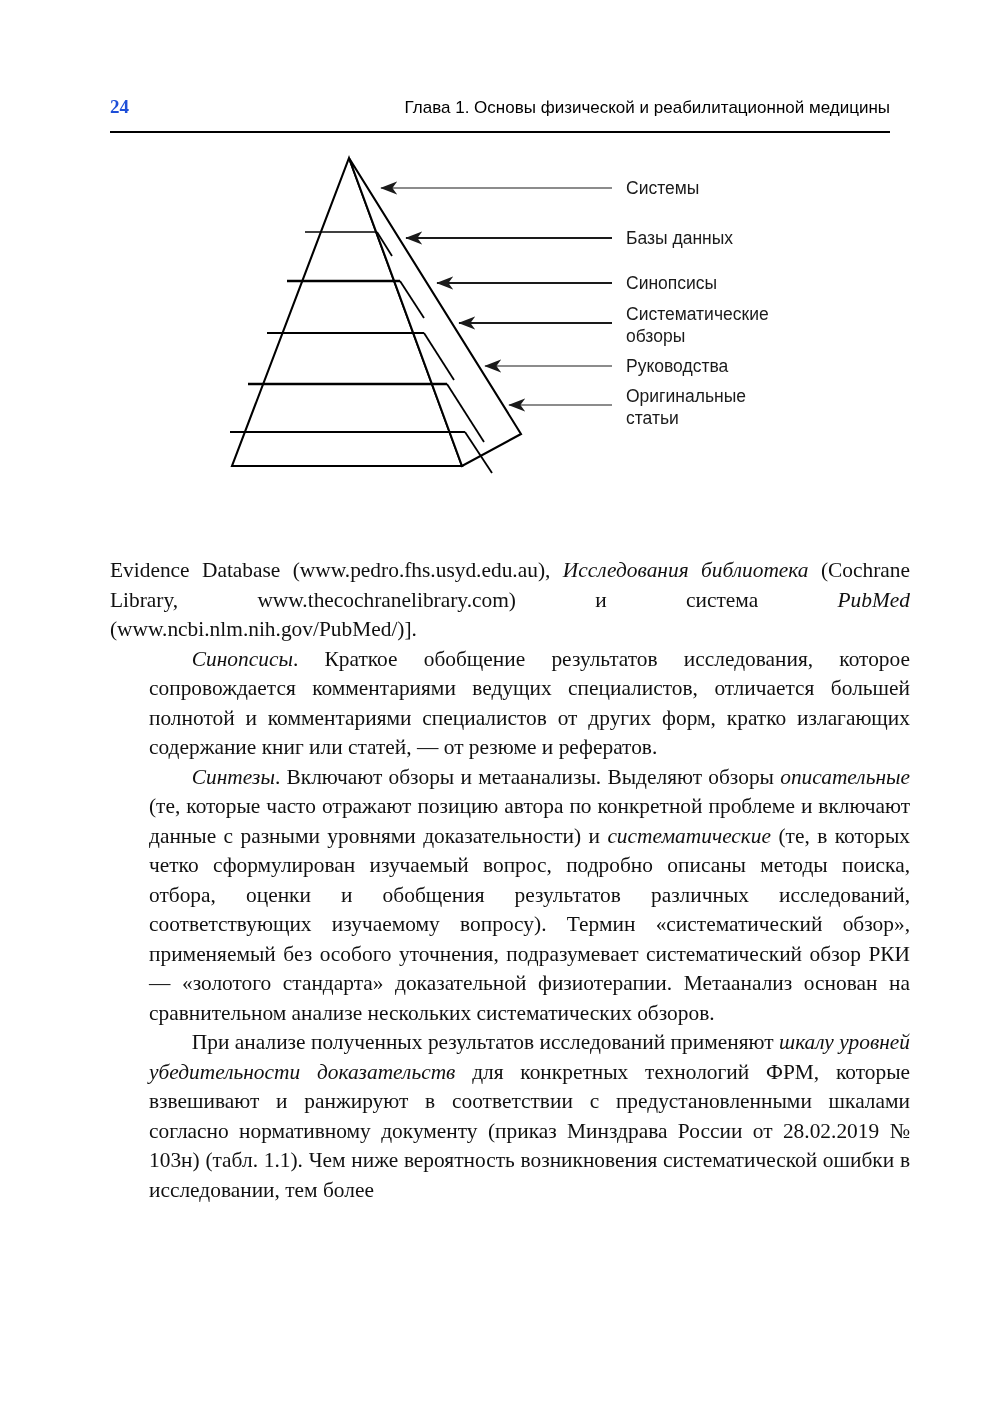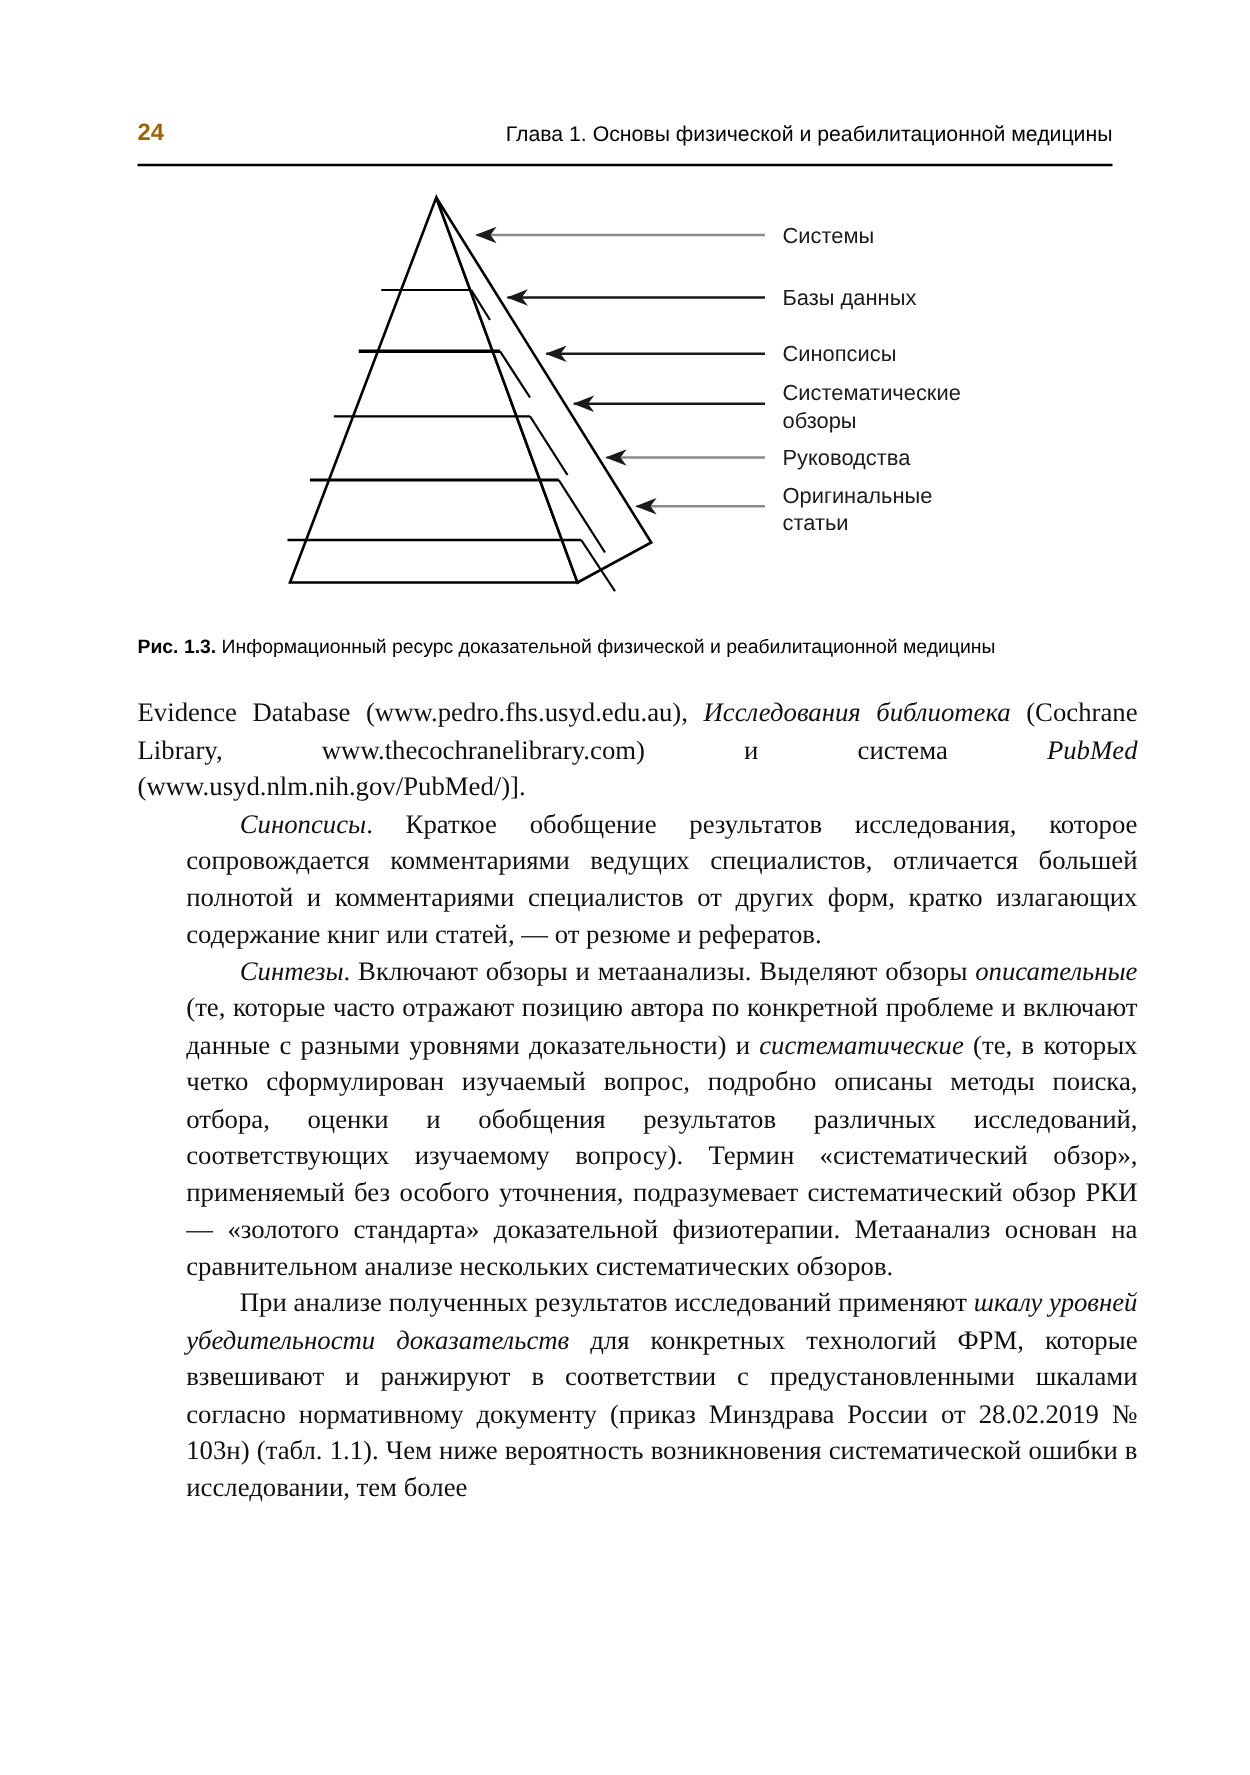--- a/index.html
+++ b/index.html
@@ -28,25 +28,25 @@
     position: absolute;
     left: 110px;
     top: 96px;
     width: 780px;
     height: 34px;
   }
   .header-page-number {
     position: absolute;
     left: 0;
     top: 0;
-    font-family: Liberation Sans, sans-serif;
+    font-family: Liberation Serif, serif;
     font-weight: bold;
     font-size: 19px;
     letter-spacing: 0px;
-    color: #a16207;
+    color: #1d4ed8;
   }
   .header-title {
     position: absolute;
     right: 0;
     top: 2px;
     font-family: "Liberation Sans", sans-serif;
     font-size: 17px;
     color: #000000;
     white-space: nowrap;
   }
@@ -173,27 +173,24 @@
         <text x="626" y="149">Синопсисы</text>
         <text x="626" y="180">Систематические</text>
         <text x="626" y="202">обзоры</text>
         <text x="626" y="232">Руководства</text>
         <text x="626" y="262">Оригинальные</text>
         <text x="626" y="284">статьи</text>
       </g>
     </svg>
   </div>
 
-  <div class="fig-caption">
-    <span class="cap-num">Рис. 1.3.</span><span> Информационный ресурс доказательной физической и реабилитационной медицины</span>
-  </div>
 
   <div class="body-text">
 
-    <p class="noindent"><span>Evidence Database (www.pedro.fhs.usyd.edu.au), </span><span class="it">Исследования библиотека</span><span> (Cochrane Library, www.thecochranelibrary.com) и система </span><span class="it">PubMed</span><span> (www.usyd.nlm.nih.gov/PubMed/)].</span></p>
+    <p class="noindent"><span>Evidence Database (www.pedro.fhs.usyd.edu.au), </span><span class="it">Исследования библиотека</span><span> (Cochrane Library, www.thecochranelibrary.com) и система </span><span class="it">PubMed</span><span> (www.ncbi.nlm.nih.gov/PubMed/)].</span></p>
 
     <p class="indent"><span class="it">Синопсисы</span><span>. Краткое обобщение результатов исследования, которое сопровождается комментариями ведущих специалистов, отличается большей полнотой и комментариями специалистов от других форм, кратко излагающих содержание книг или статей, — от резюме и рефератов.</span></p>
 
     <p class="indent"><span class="it">Синтезы</span><span>. Включают обзоры и метаанализы. Выделяют обзоры </span><span class="it">описательные</span><span> (те, которые часто отражают позицию автора по конкретной проблеме и включают данные с разными уровнями доказательности) и </span><span class="it">систематические</span><span> (те, в которых четко сформулирован изучаемый вопрос, подробно описаны методы поиска, отбора, оценки и обобщения результатов различных исследований, соответствующих изучаемому вопросу). Термин «систематический обзор», применяемый без особого уточнения, подразумевает систематический обзор РКИ — «золотого стандарта» доказательной физиотерапии. Метаанализ основан на сравнительном анализе нескольких систематических обзоров.</span></p>
 
 
     <p class="indent"><span>При анализе полученных результатов исследований применяют </span><span class="it">шкалу уровней убедительности доказательств</span><span> для конкретных технологий ФРМ, которые взвешивают и ранжируют в соответствии с предустановленными шкалами согласно нормативному документу (приказ Минздрава России от 28.02.2019 № 103н) (табл. 1.1). Чем ниже вероятность возникновения систематической ошибки в исследовании, тем более</span></p>
 
   </div>
 

